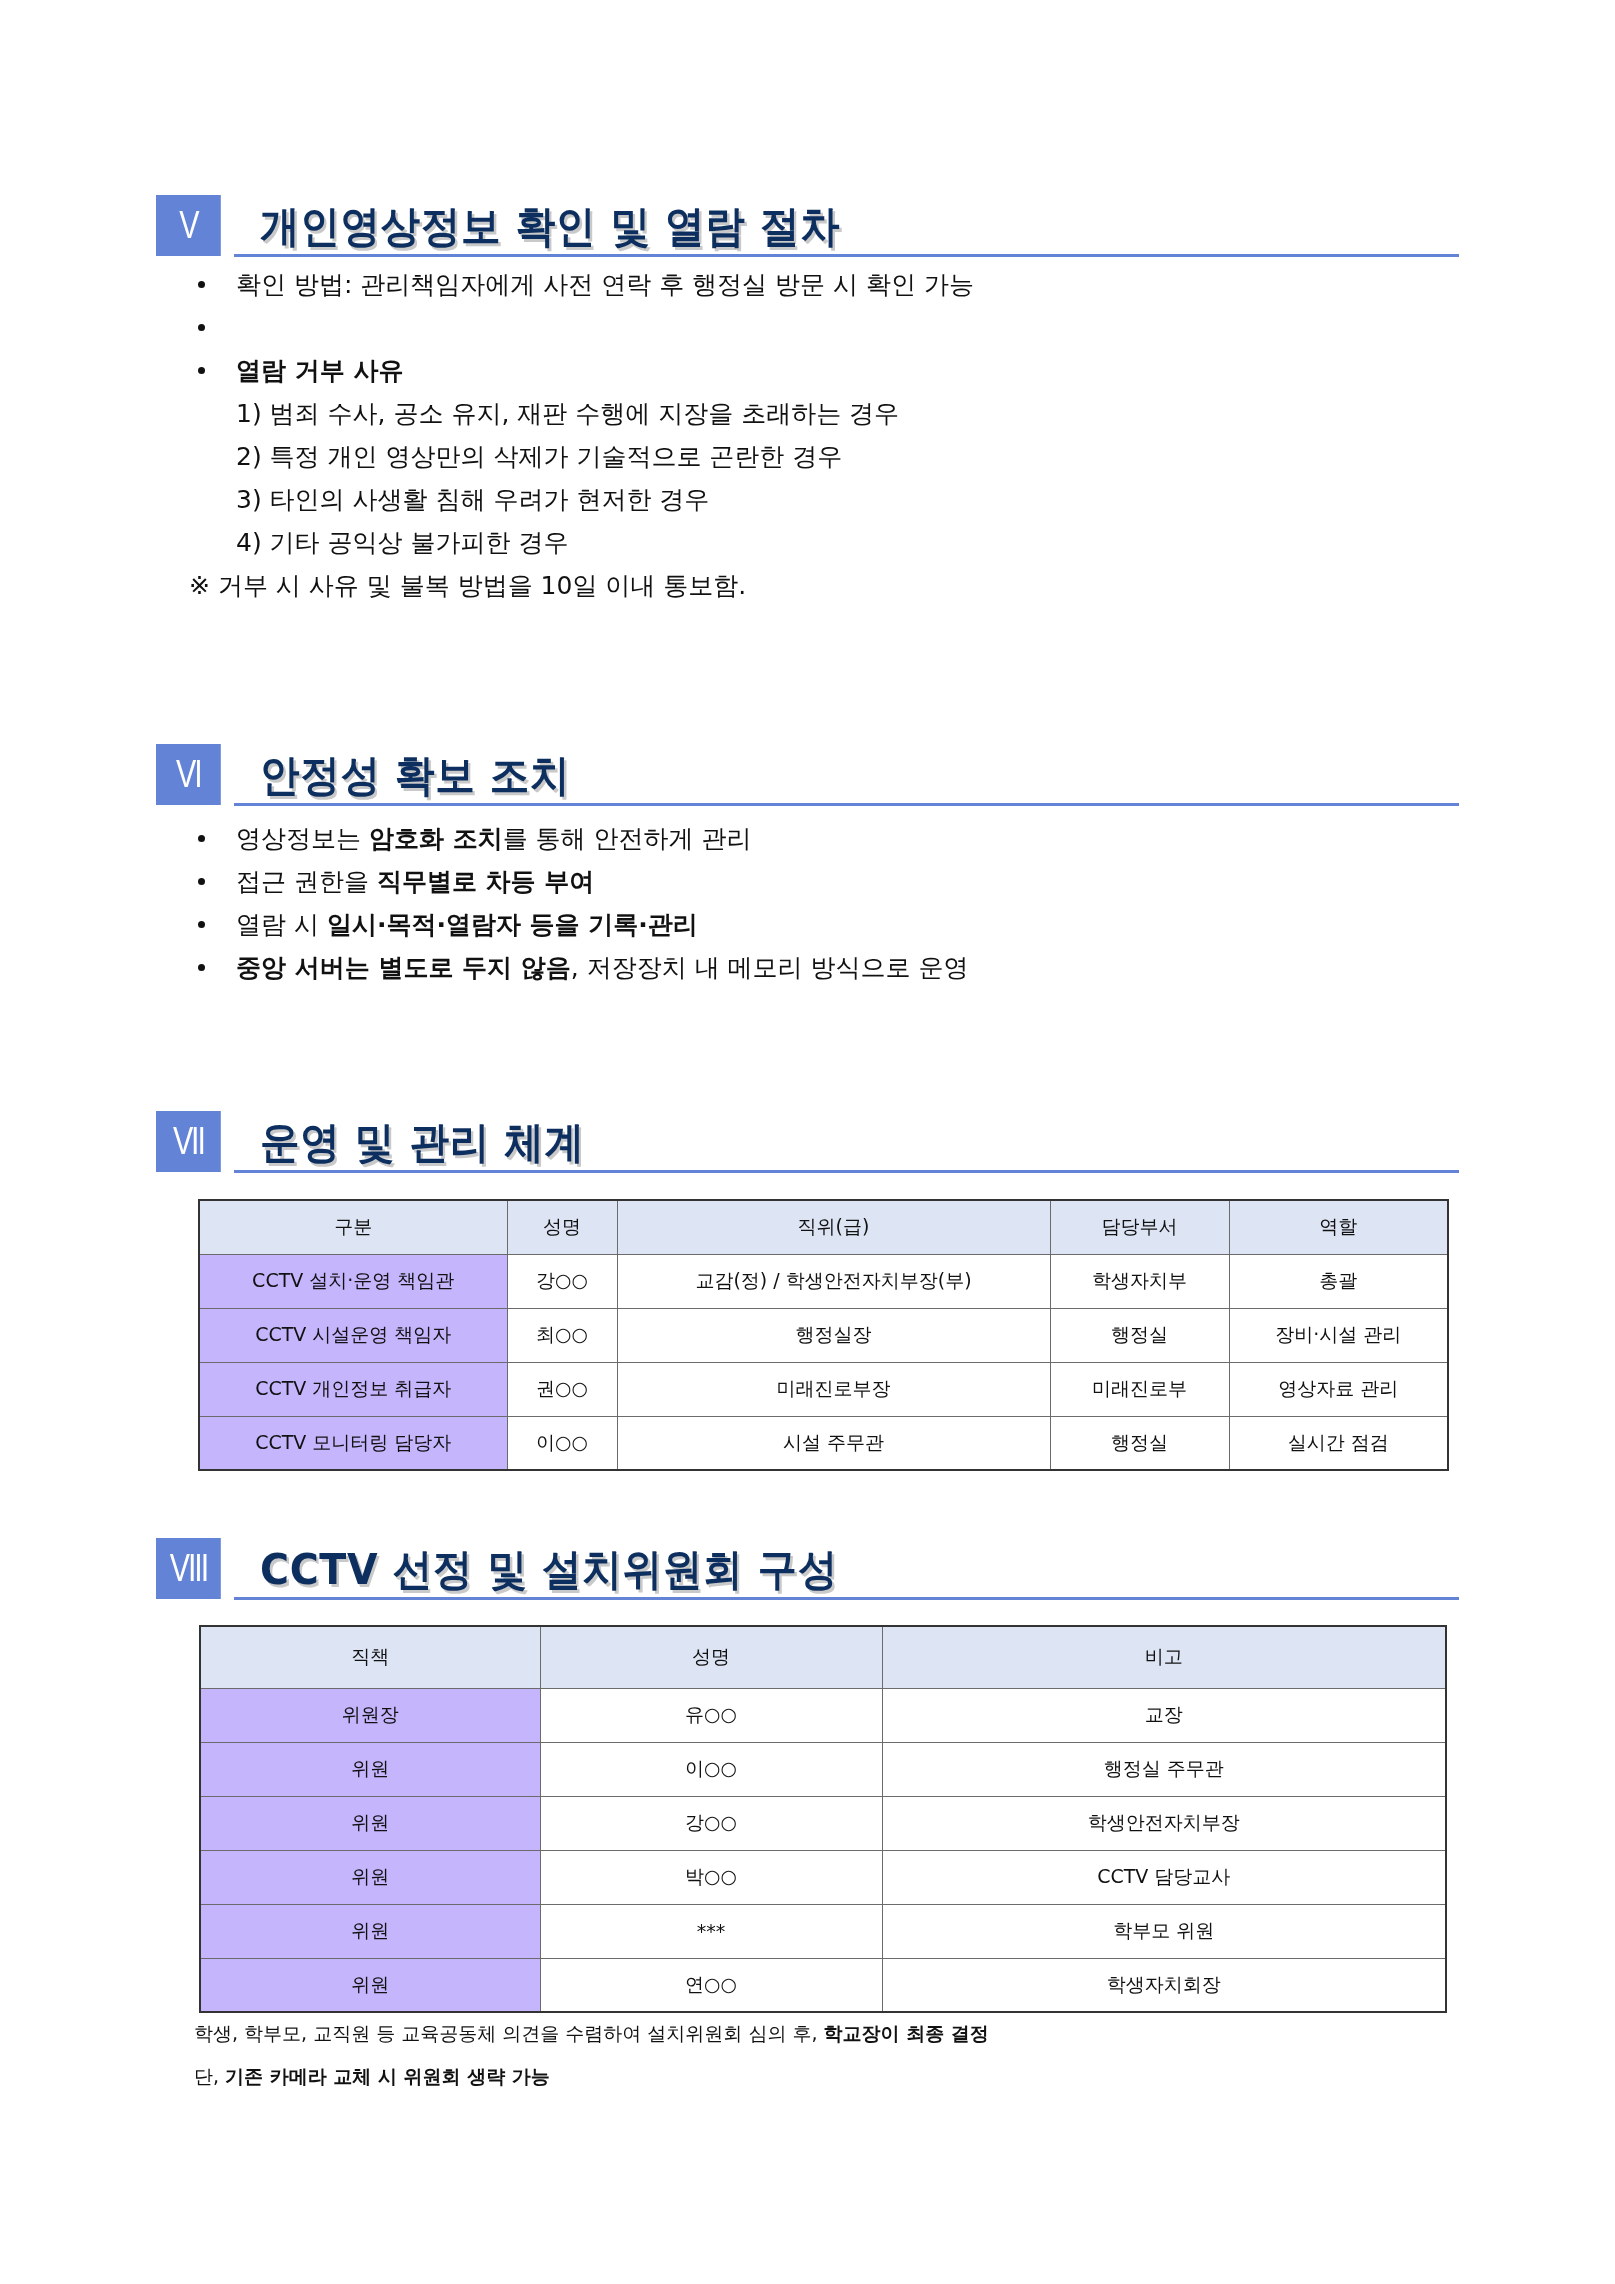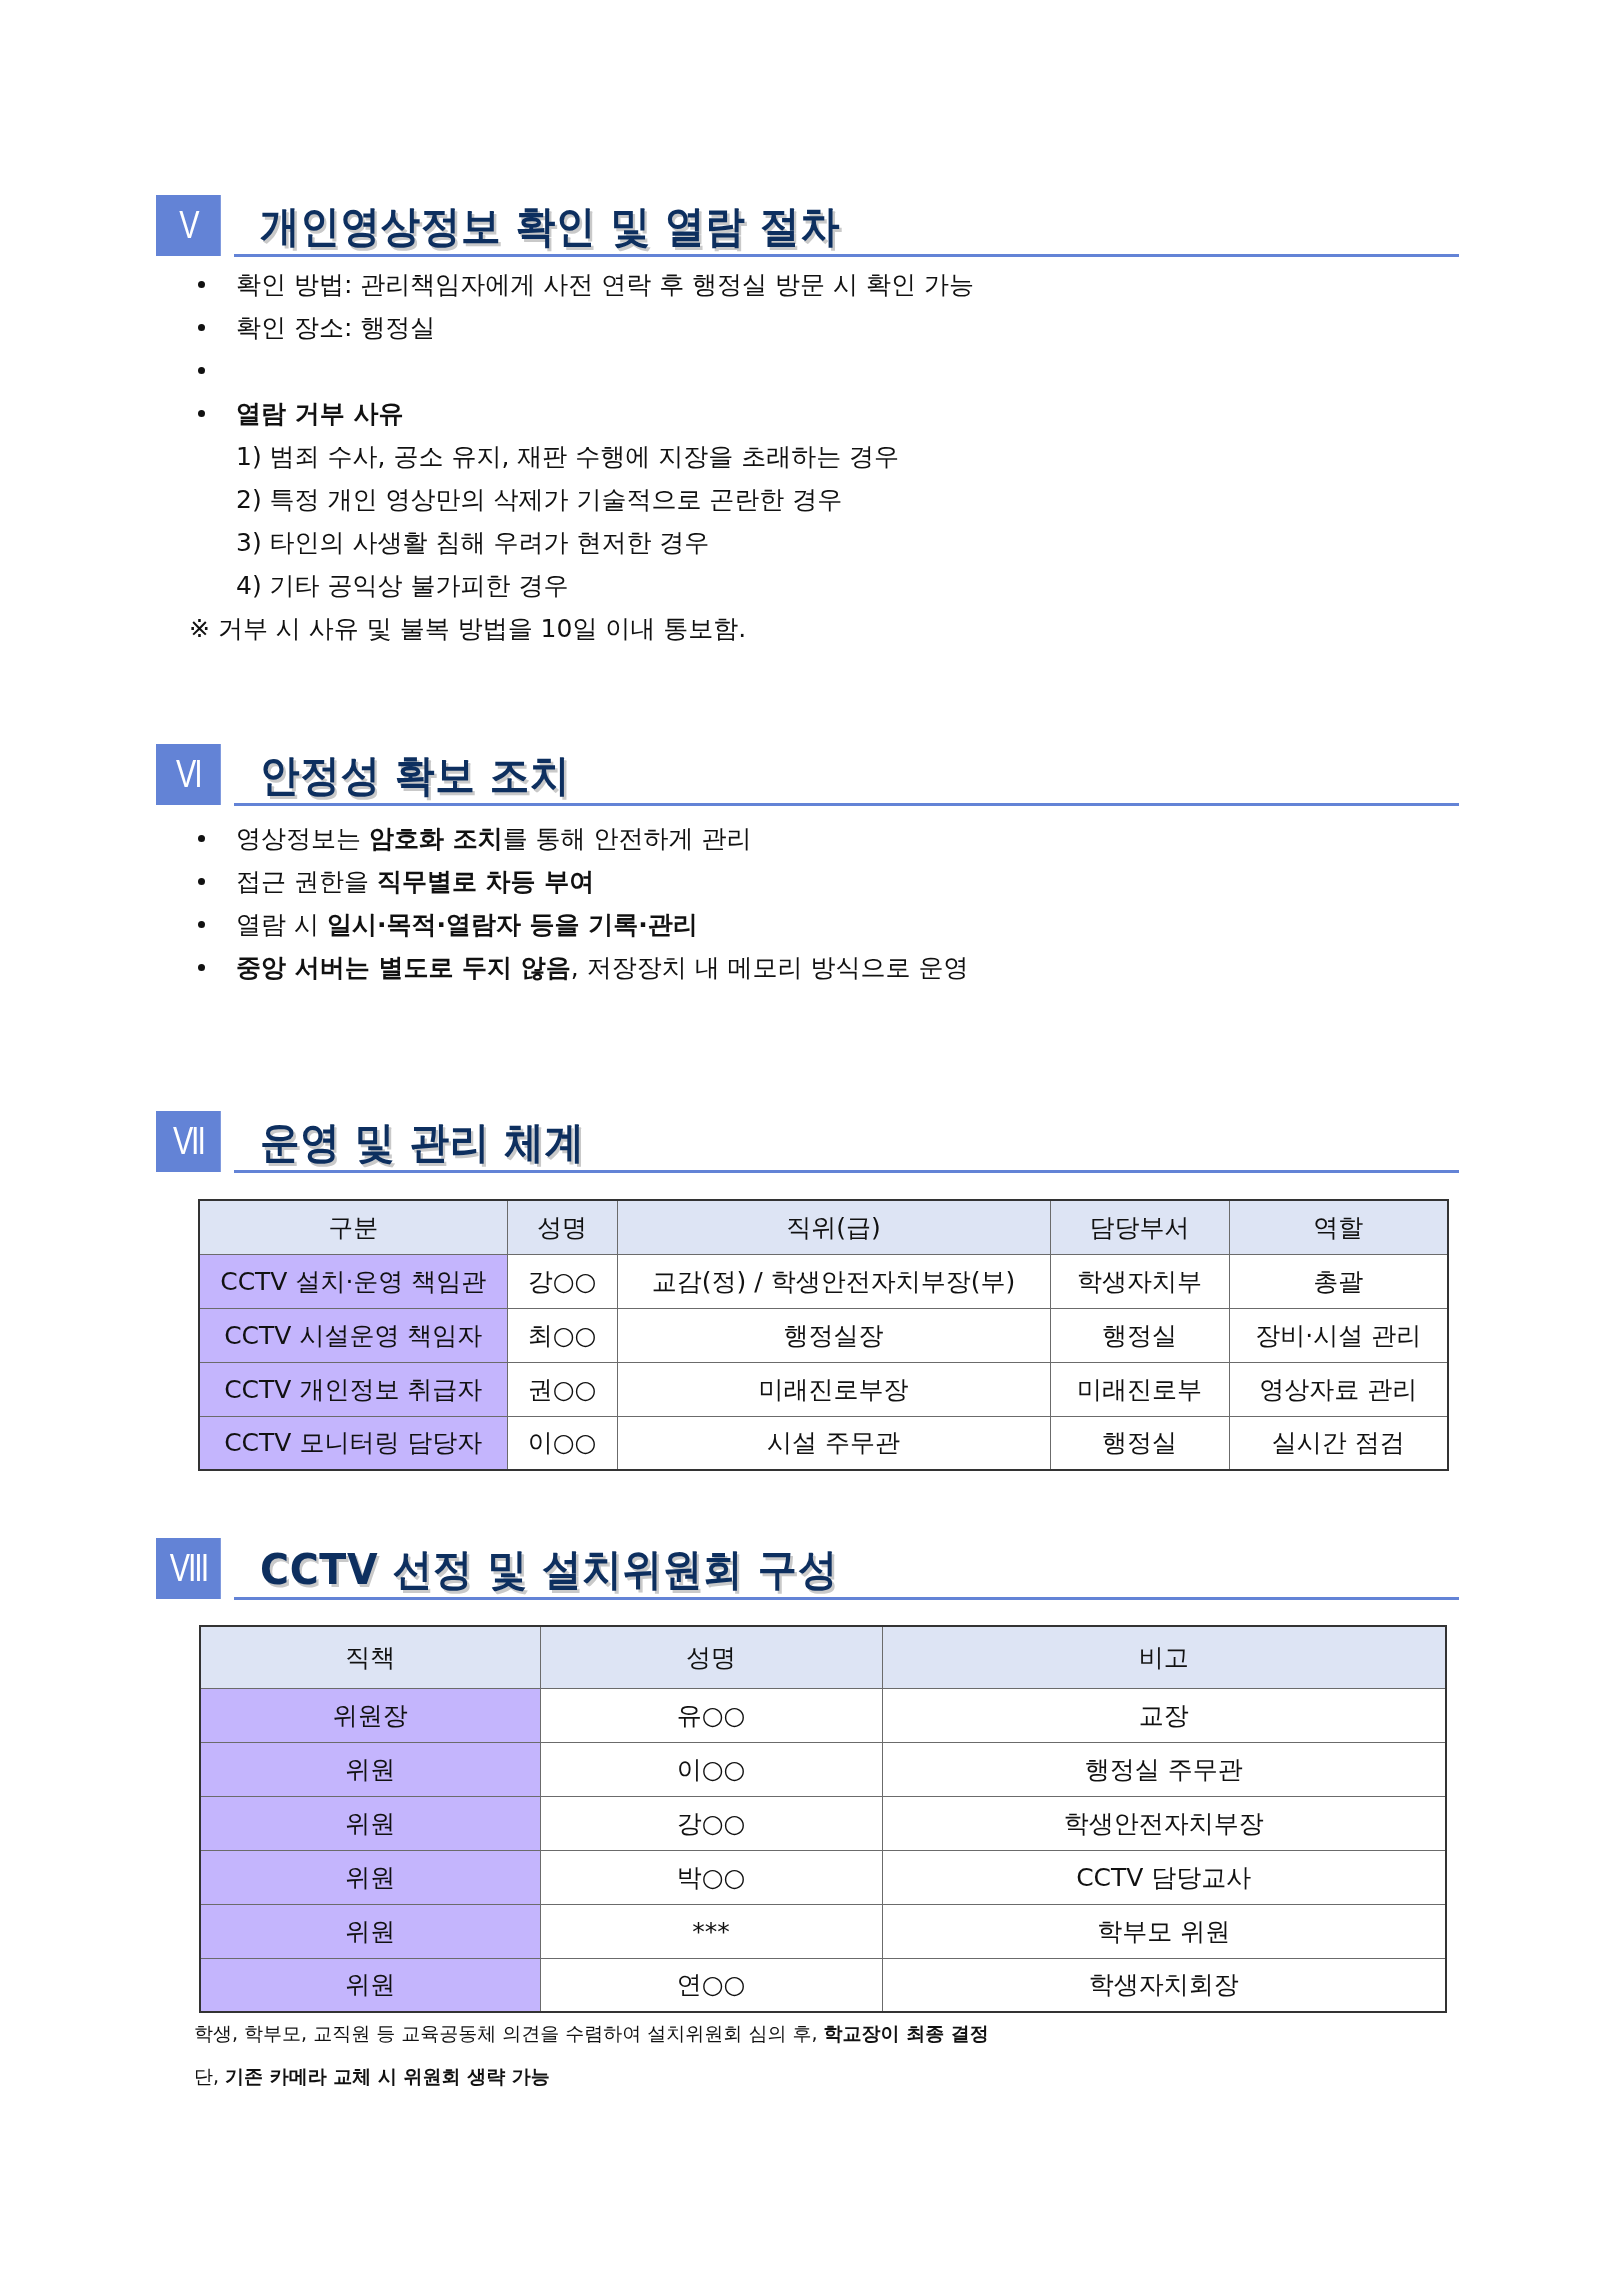--- a/index.html
+++ b/index.html
@@ -36,42 +36,41 @@
   }
   .list li .dot {
     position: absolute; left: 8.5px; top: 17.6px; width: 7.8px; height: 7.8px;
     border-radius: 50%; background: #111;
   }
   .list li.sub { padding-left: 47px; }
   .list li.note { padding-left: 0; }
   .b { font-weight: bold; }
   table.grid {
     position: absolute; border-collapse: collapse; table-layout: fixed;
-    font-size: 25px; color: #111;
+    font-size: 19px; color: #111;
   }
   table.grid td, table.grid th {
     border: 1.3px solid #6b6b6b; text-align: center; vertical-align: middle;
     padding: 0; font-weight: normal; white-space: nowrap;
   }
   table.grid th { background: #dde4f4; }
   table.grid td.first { background: #c4b5fd; }
   table.grid { border: 2px solid #333; }
   .tail { position: absolute; left: 194px; font-size: 19px; white-space: nowrap; line-height: 43px; }
 </style>
 </head>
 <body>
 
 <div class="sec-head" style="top:195px;">
   <div class="badge">V</div>
   <div class="sec-title">개인영상정보 확인 및 열람 절차</div>
   <div class="sec-underline"></div>
 </div>
 <ul class="list" style="top:263px;">
   <li><span class="dot"></span><span>확인 방법: 관리책임자에게 사전 연락 후 행정실 방문 시 확인 가능</span></li>
-  <li><span class="dot"></span><span>확인 장소: 행정실</span></li>
   <li><span class="dot"></span></li>
   <li><span class="dot"></span><span class="b">열람 거부 사유</span></li>
   <li class="sub">1) 범죄 수사, 공소 유지, 재판 수행에 지장을 초래하는 경우</li>
   <li class="sub">2) 특정 개인 영상만의 삭제가 기술적으로 곤란한 경우</li>
   <li class="sub">3) 타인의 사생활 침해 우려가 현저한 경우</li>
   <li class="sub">4) 기타 공익상 불가피한 경우</li>
   <li class="note">※ 거부 시 사유 및 불복 방법을 10일 이내 통보함.</li>
 </ul>
 
 <div class="sec-head" style="top:744px;">

